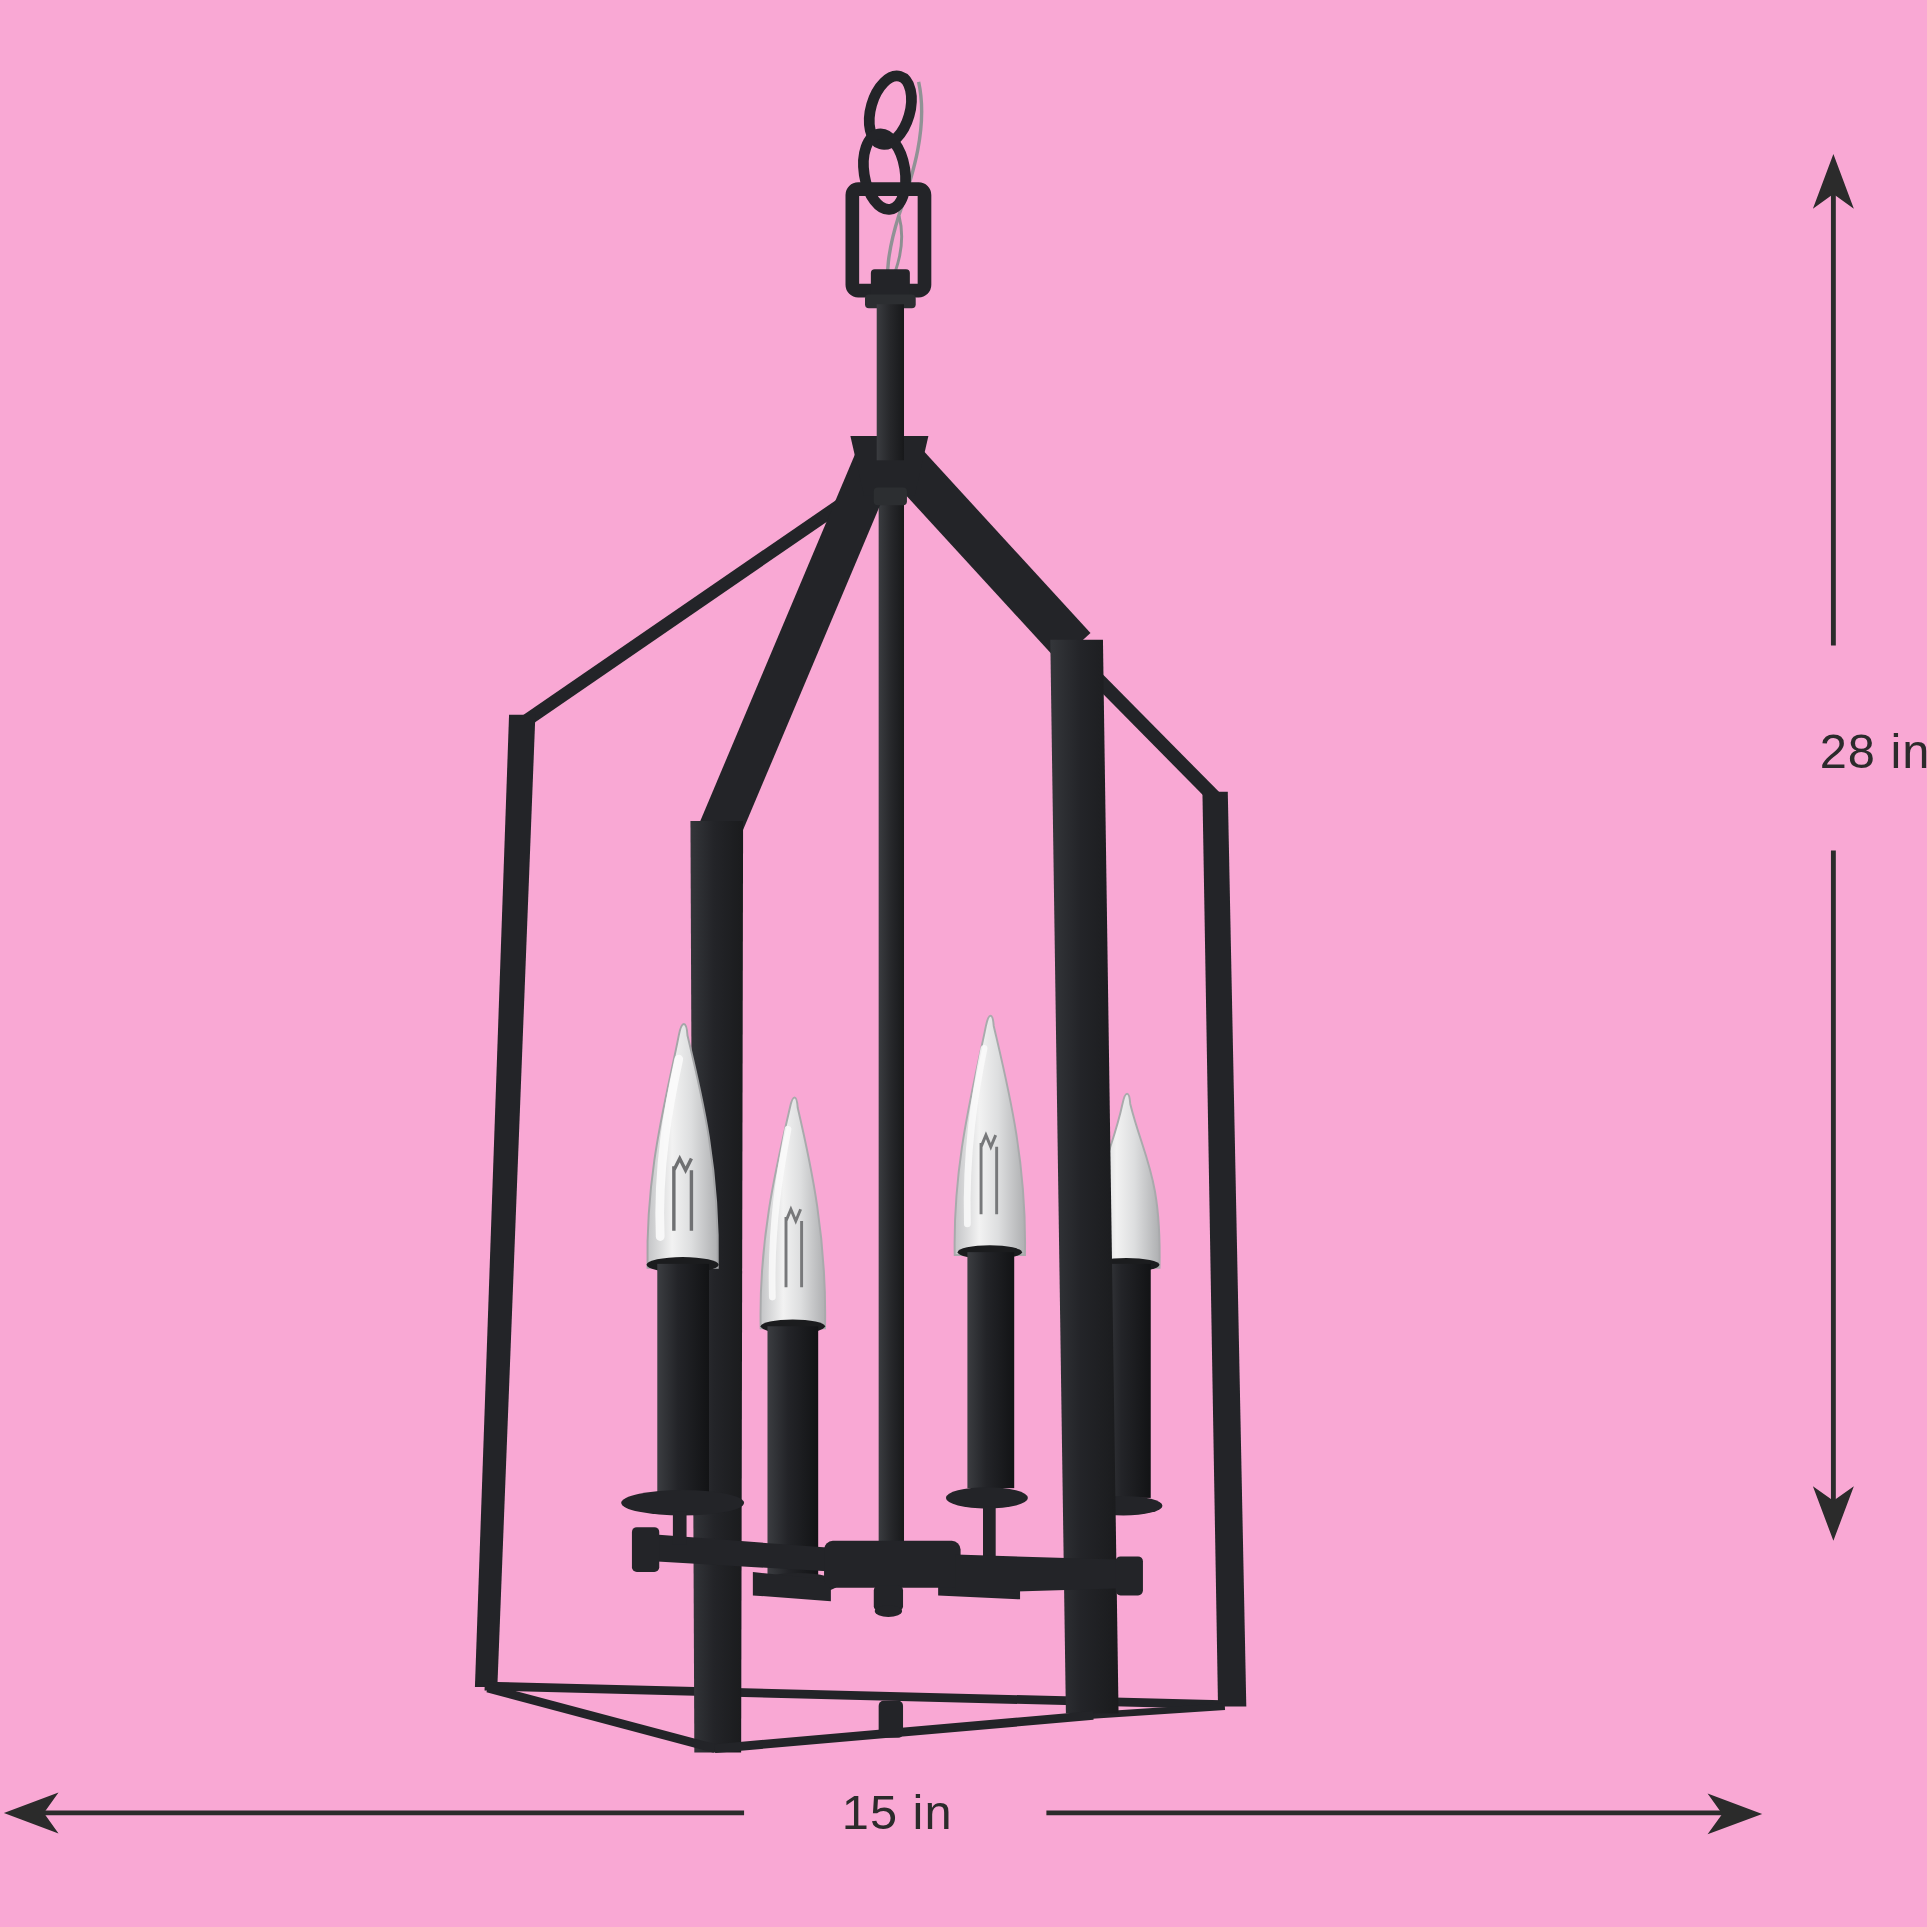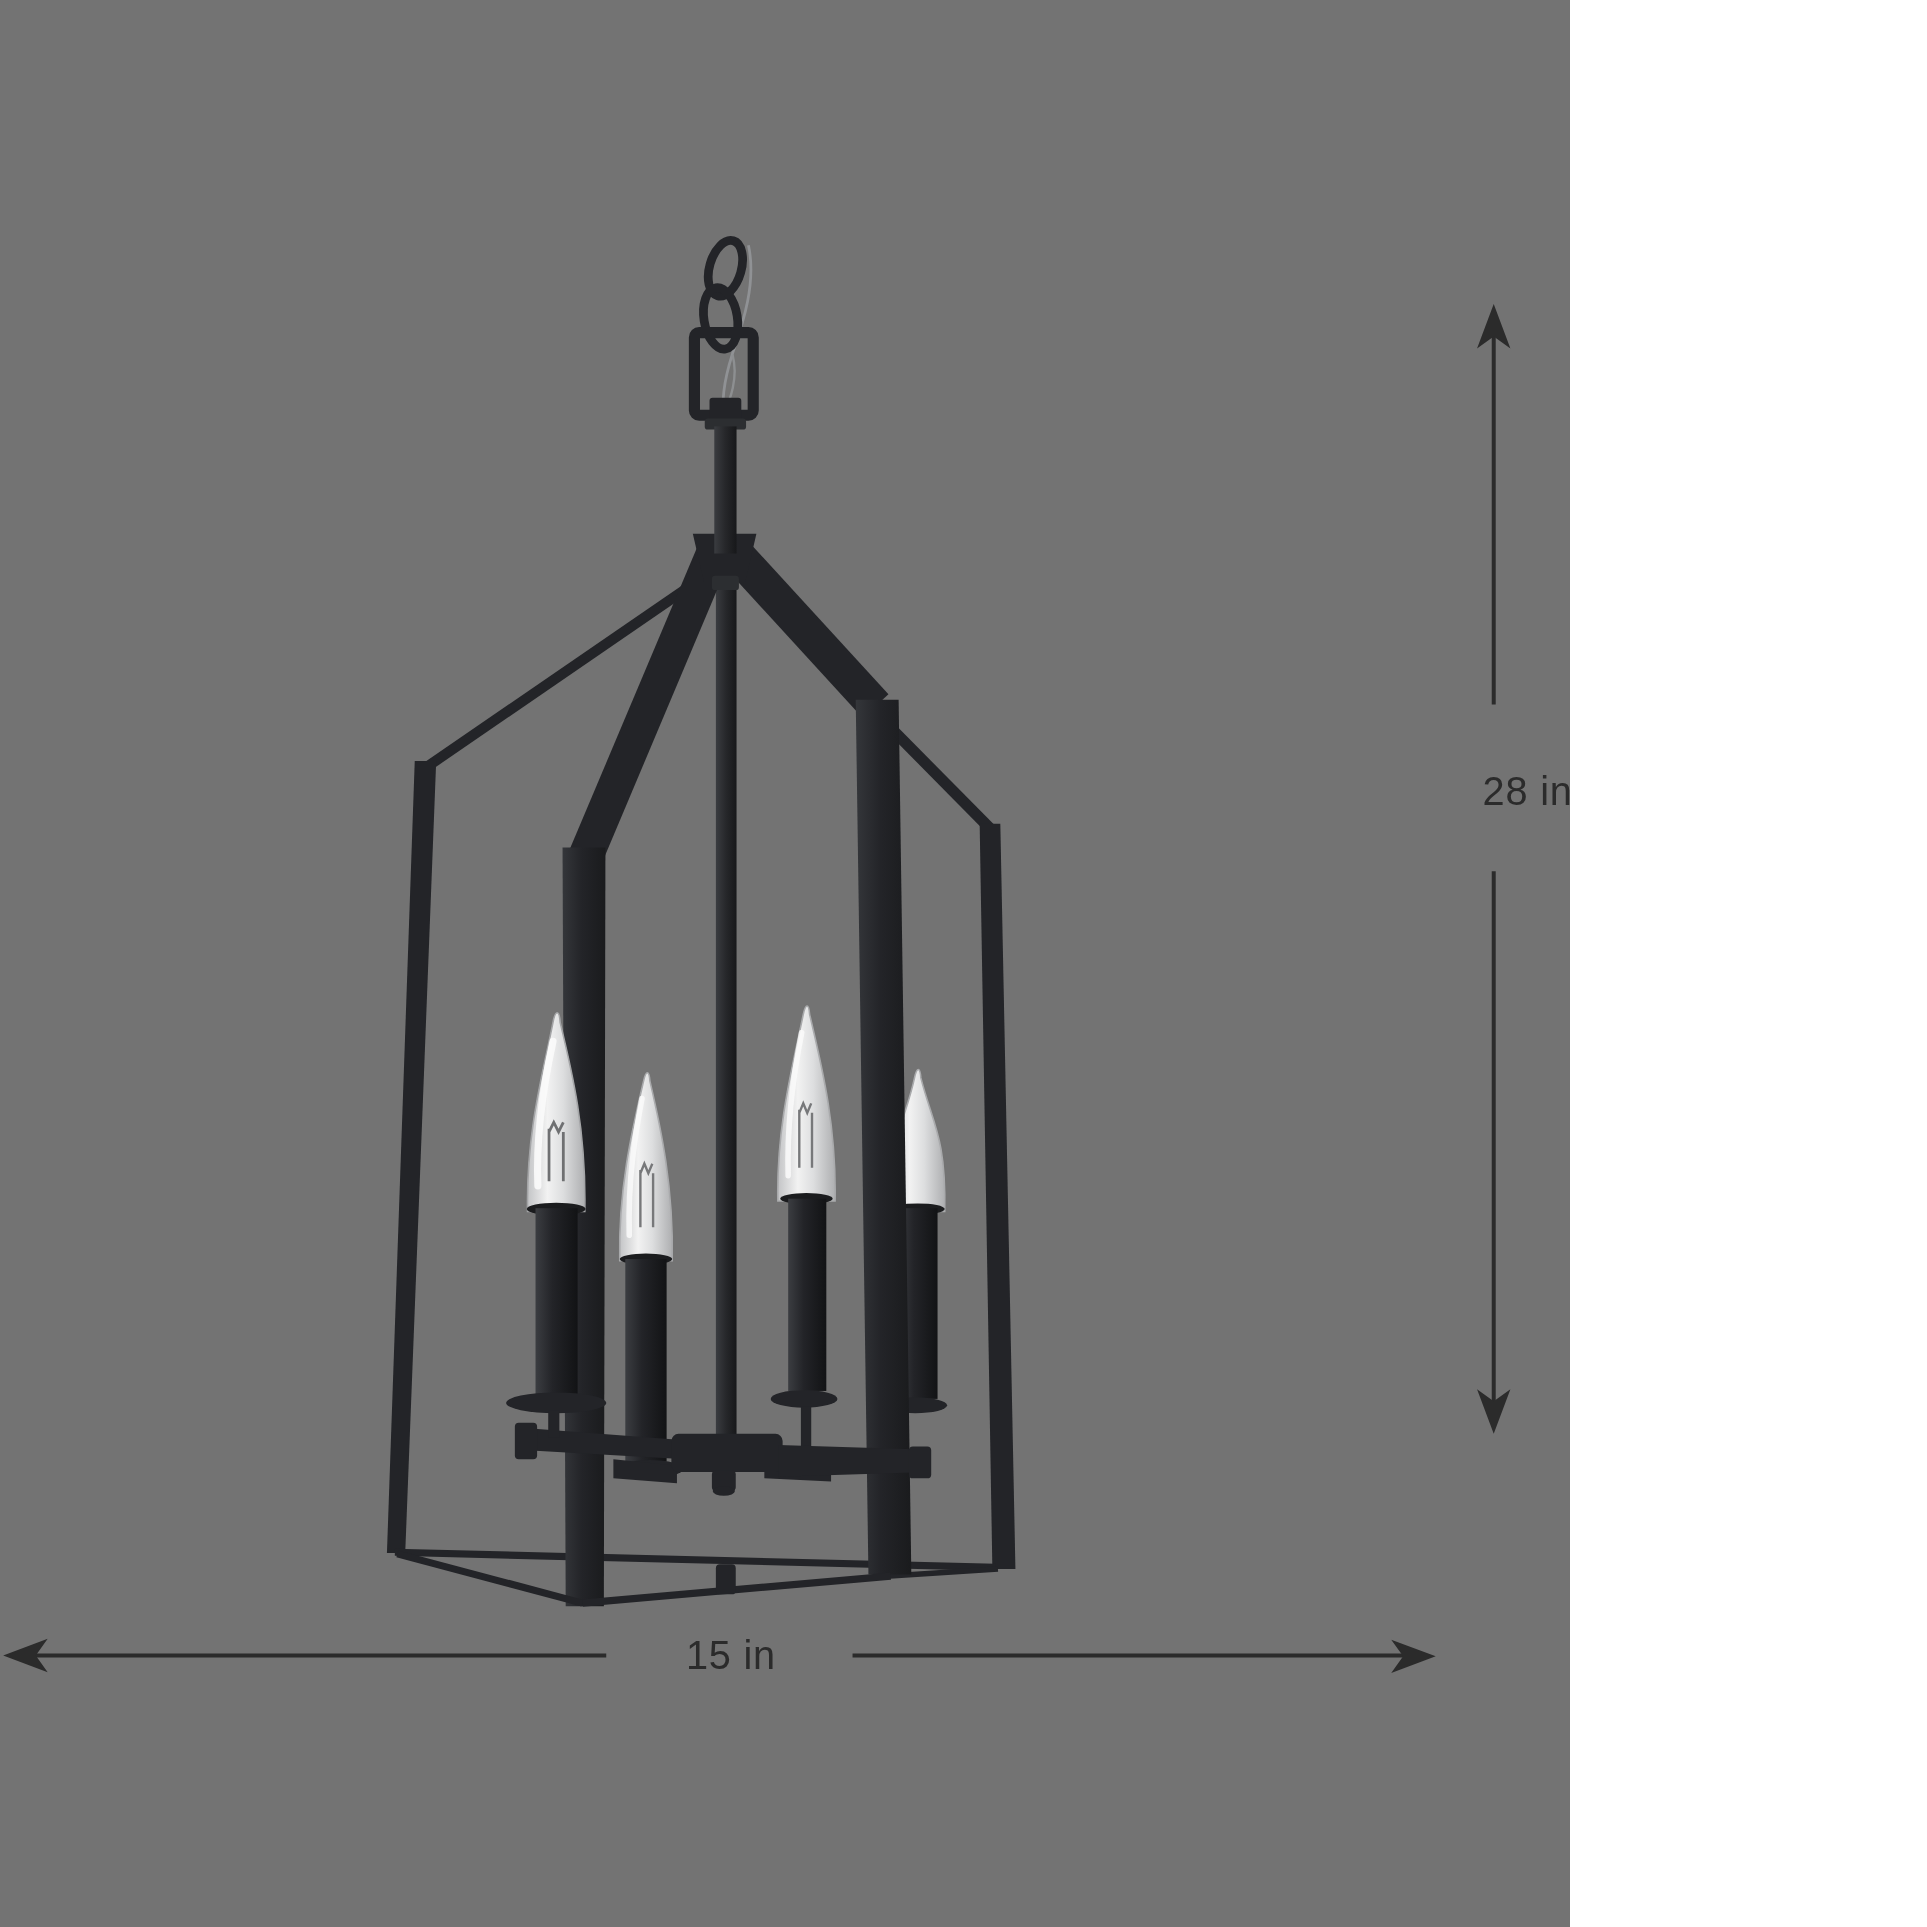--- a/index.html
+++ b/index.html
@@ -1,19 +1,19 @@
 <!DOCTYPE html>
 <html><head>
 <meta charset="utf-8">
 <style>
   html,body{margin:0;padding:0;background:#ffffff;}
   .stage{
     position:relative;
-    width:1570px;height:1927px;
-    background:#737373;
+    width:1927px;height:1927px;
+    background:#f9a8d4;
     font-family:"Liberation Sans", sans-serif;
     overflow:hidden;
   }
   svg{display:block;width:100%;height:100%;}
   .dim-label{
     font-family:"Liberation Sans","DejaVu Sans",sans-serif;
     font-size:50px;
     fill:#2b2b2b;
     letter-spacing:1px;
   }

